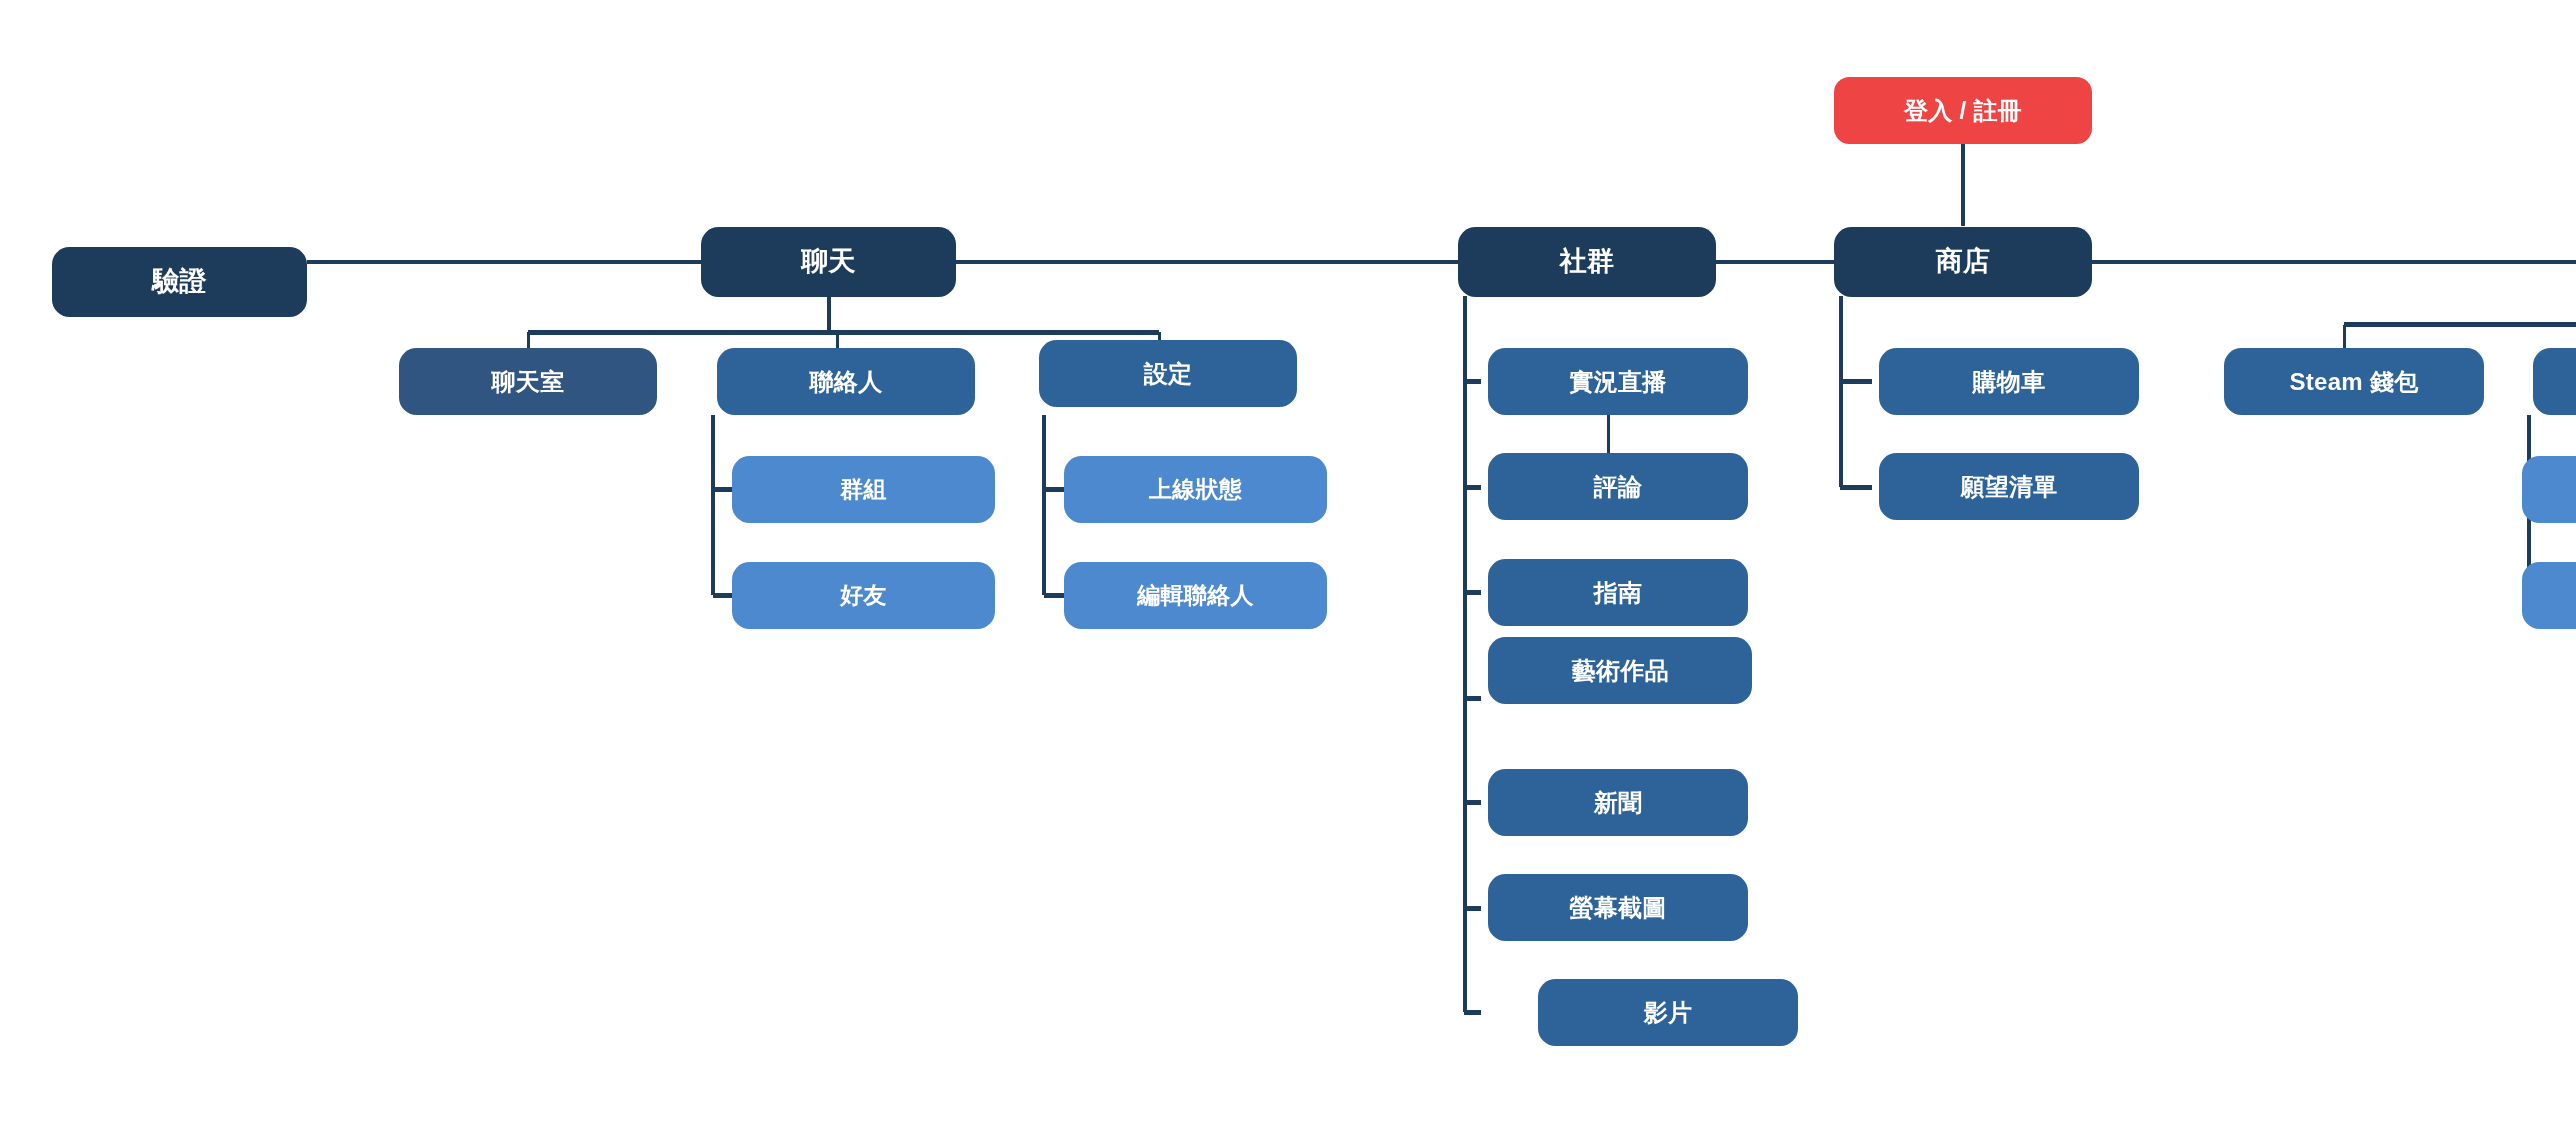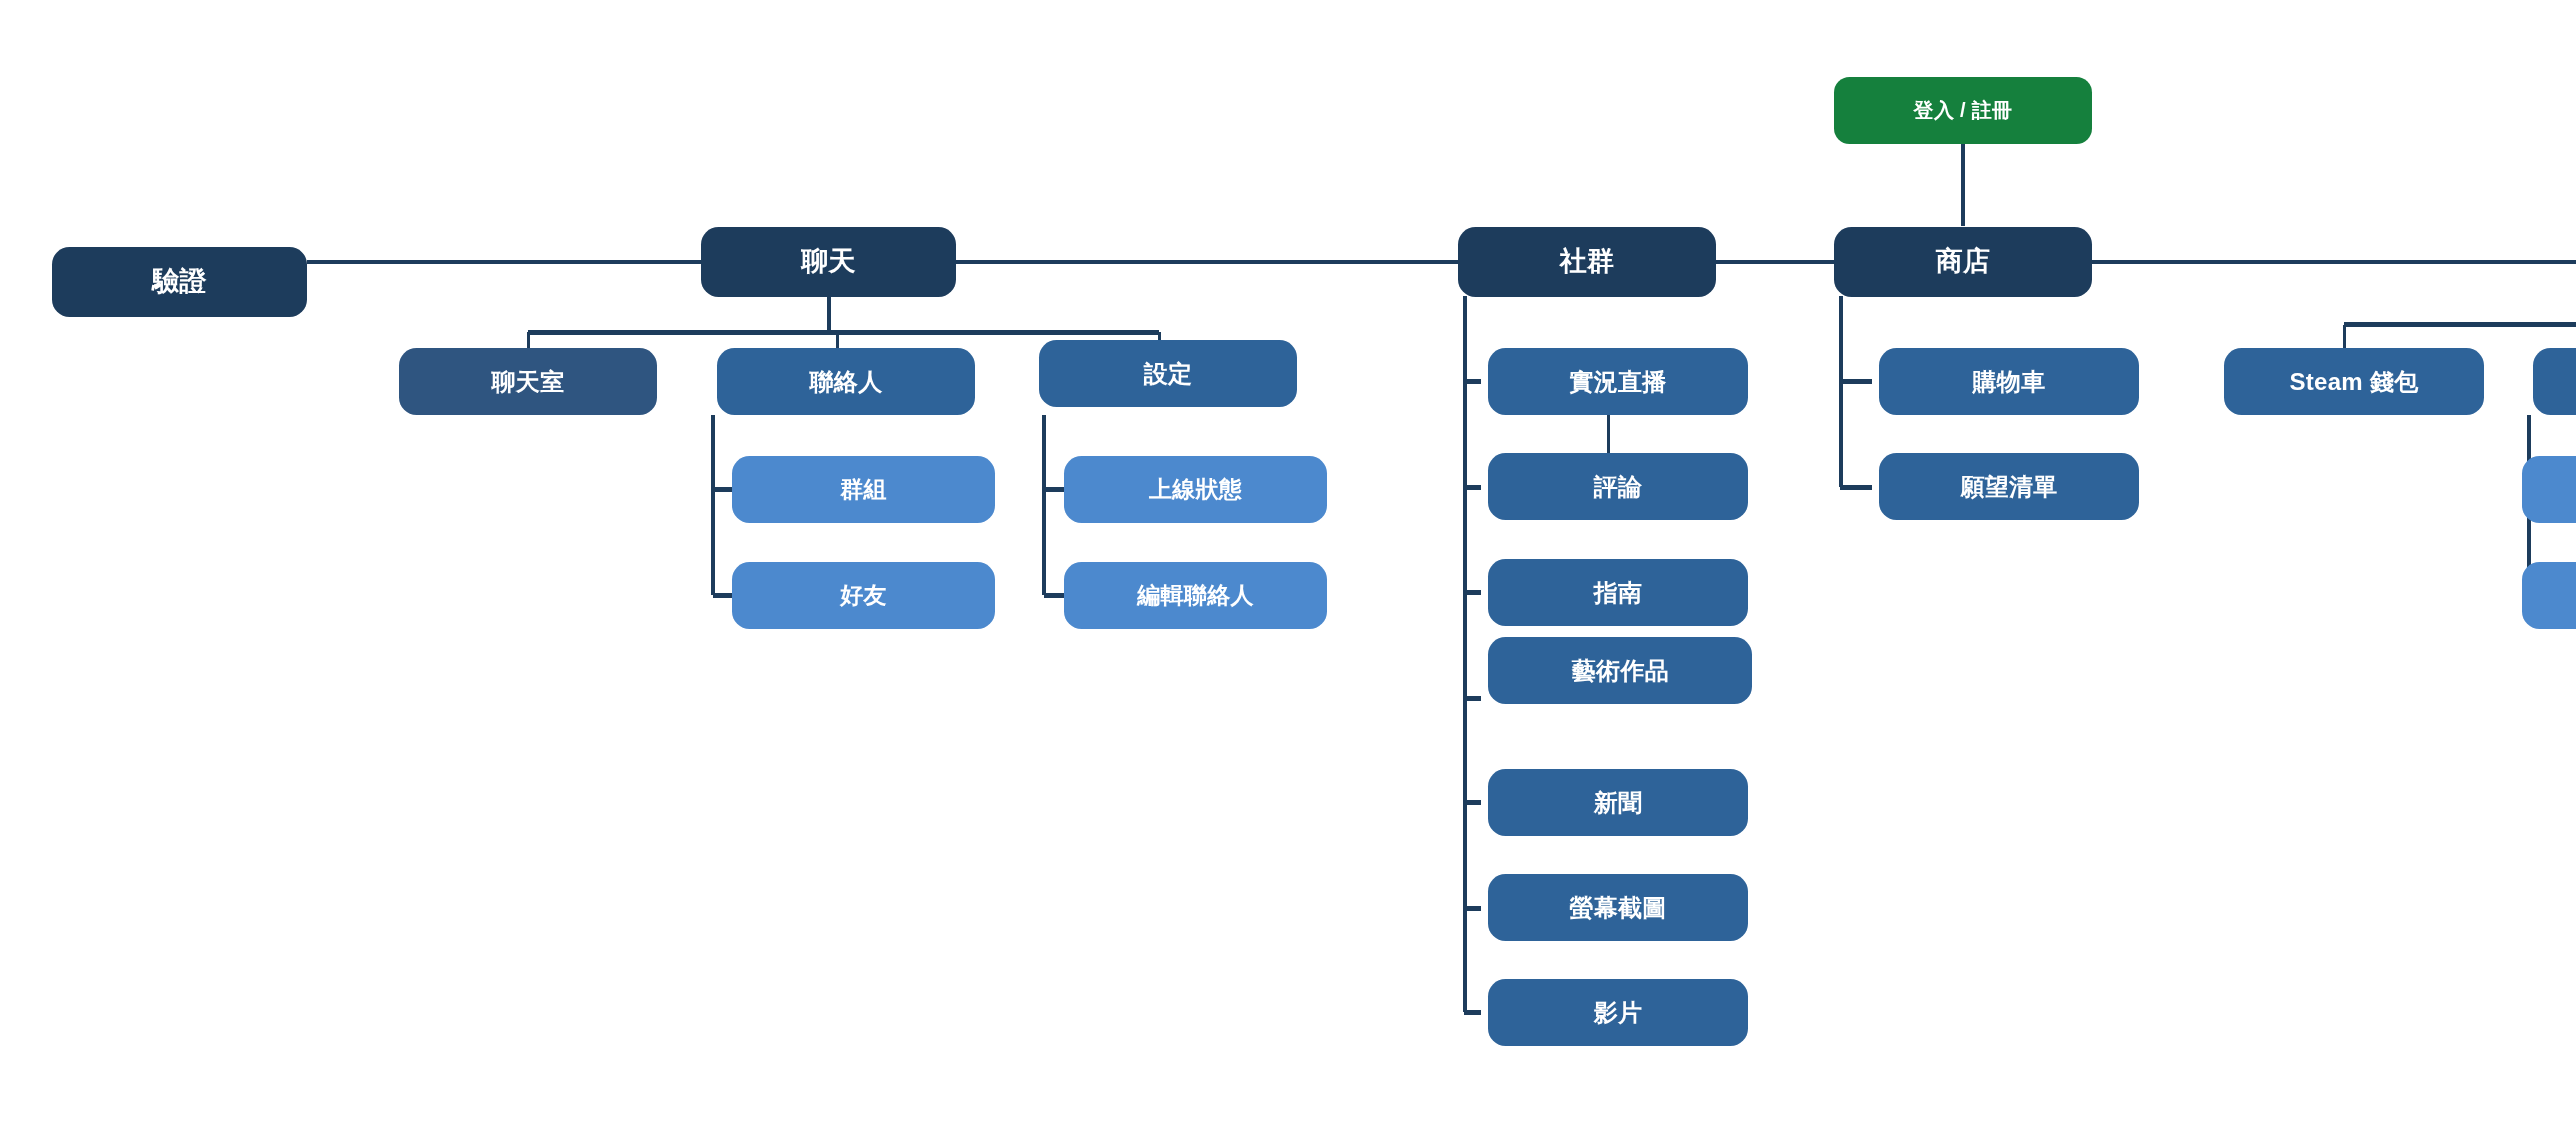--- a/index.html
+++ b/index.html
@@ -36,22 +36,22 @@
     color: #ffffff;
     border-radius: 17.5px;
     line-height: 1.15;
     letter-spacing: 0.3px;
     font-weight: 700;
     padding: 0 7.2px;
     white-space: nowrap;
   }
   
   .tier-root {
-    background: #15803d;
-    font-size: 20px;
+    background: #ef4444;
+    font-size: 24px;
     border-radius: 15.5px;
   }
   .tier-1 {
     background: #1d3c5c;
     font-size: 27px;
     border-radius: 17.5px;
   }
   .tier-2-dark {
     background: #2f5580;
     font-size: 24px;
@@ -120,21 +120,21 @@
       <div class="node tier-3" style="left: 732px; top: 456px; width: 263px; height: 67px;">群組</div>
       <div class="node tier-3" style="left: 732px; top: 562px; width: 263px; height: 67px;">好友</div>
       <div class="node tier-3" style="left: 1064px; top: 456px; width: 263px; height: 67px;">上線狀態</div>
       <div class="node tier-3" style="left: 1064px; top: 562px; width: 263px; height: 67px;">編輯聯絡人</div>
       <div class="node tier-2" style="left: 1479px; top: 348px; width: 260px; height: 67px;">實況直播</div>
       <div class="node tier-2" style="left: 1479px; top: 453px; width: 260px; height: 67px;">評論</div>
       <div class="node tier-2" style="left: 1479px; top: 559px; width: 260px; height: 67px;">指南</div>
       <div class="node tier-2" style="left: 1479px; top: 637px; width: 264px; height: 67px; padding-left: 8px;">藝術作品</div>
       <div class="node tier-2" style="left: 1479px; top: 769px; width: 260px; height: 67px;">新聞</div>
       <div class="node tier-2" style="left: 1479px; top: 874px; width: 260px; height: 67px;">螢幕截圖</div>
-      <div class="node tier-2" style="left: 1479px; top: 979px; width: 260px; height: 67px;">影片</div>
+      <div class="node tier-2" style="left: 1529px; top: 979px; width: 260px; height: 67px;">影片</div>
       <div class="node tier-2" style="left: 1870px; top: 348px; width: 260px; height: 67px;">購物車</div>
       <div class="node tier-2" style="left: 1870px; top: 453px; width: 260px; height: 67px;">願望清單</div>
       <div class="node tier-2" style="left: 2215px; top: 348px; width: 260px; height: 67px;">Steam 錢包</div>
       <div class="node tier-2" style="left: 2524px; top: 348px; width: 260px; height: 67px;">個人檔案</div>
       <div class="node tier-3" style="left: 2522px; top: 456px; width: 263px; height: 67px;">成就</div>
       <div class="node tier-3" style="left: 2522px; top: 562px; width: 263px; height: 67px;">最近遊玩</div>
     </div>
 </div>
 
 

